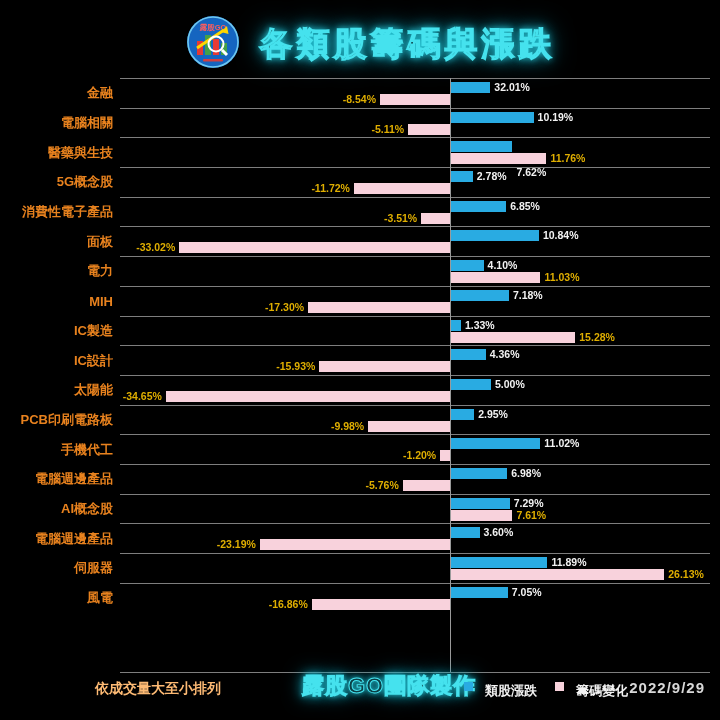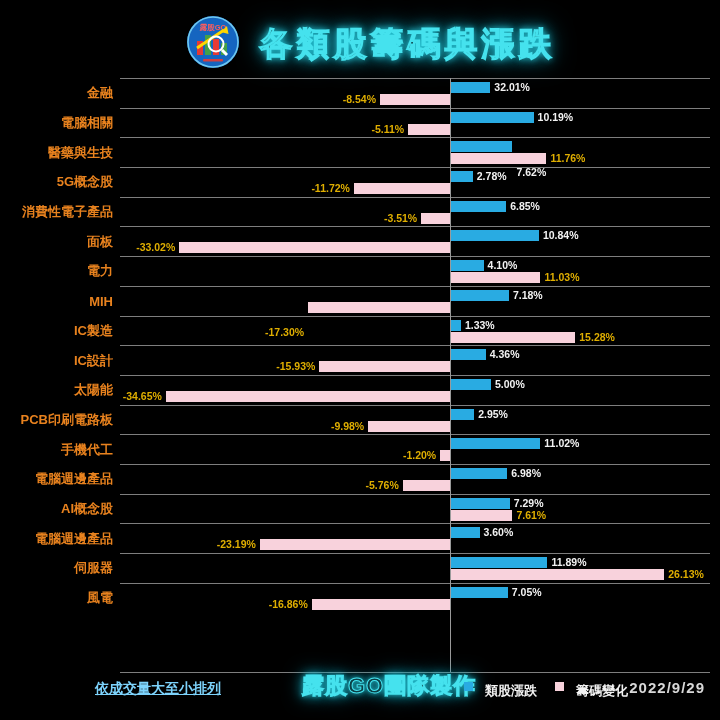--- a/index.html
+++ b/index.html
@@ -30,22 +30,22 @@
   .bar.b2{top:15px;}
   .vlab{
     position:absolute;height:11px;line-height:11px;font-size:10.5px;font-weight:600;
     white-space:nowrap;
   }
   .vlab.s1{color:#f2f2f2;}
   .vlab.s2{color:#dfae00;}
   #axis{position:absolute;left:330px;top:0;bottom:0;width:1px;background:#9a9a9a;}
   
   #footer-note{
-    position:absolute;left:95px;top:680px;color:#7dd3fc;
-    font-size:14px;font-weight:700;white-space:nowrap;text-decoration:underline;
+    position:absolute;left:95px;top:680px;color:#fdba74;
+    font-size:14px;font-weight:700;white-space:nowrap;
   }
   #credit{
     position:absolute;left:302px;top:671px;white-space:nowrap;
     font-size:22px;font-weight:800;letter-spacing:1px;
     color:#0b3f46;-webkit-text-stroke:1px #45e2ee;
     text-shadow:0 0 5px #2cd4e4,0 0 12px #18b2c8,0 0 20px #0e94ac;
   }
   #legend{
     position:absolute;left:464px;top:682px;display:flex;gap:18px;align-items:center;
   }
@@ -130,21 +130,21 @@
           <div class="bar b1" style="background: rgb(41, 171, 226); width: 33.62px; left: 330px;"></div>
           <div class="vlab s1" style="top: 3px; left: 367.62px;">4.10%</div>
           <div class="bar b2" style="background: rgb(248, 210, 220); width: 90.446px; left: 330px;"></div>
           <div class="vlab s2" style="top: 15px; left: 424.446px;">11.03%</div>
         </div>
         <div class="row">
           <div class="cat">MIH</div>
           <div class="bar b1" style="background: rgb(41, 171, 226); width: 58.876px; left: 330px;"></div>
           <div class="vlab s1" style="top: 3px; left: 392.876px;">7.18%</div>
           <div class="bar b2" style="background: rgb(248, 210, 220); width: 141.86px; left: 188.14px;"></div>
-          <div class="vlab s2" style="top: 15px; right: 405.86px; margin-top: 25px;">-17.30%</div>
+          <div class="vlab s2" style="top: 15px; right: 405.86px;">-17.30%</div>
         </div>
         <div class="row">
           <div class="cat">IC製造</div>
           <div class="bar b1" style="background: rgb(41, 171, 226); width: 10.906px; left: 330px;"></div>
           <div class="vlab s1" style="top: 3px; left: 344.906px;">1.33%</div>
           <div class="bar b2" style="background: rgb(248, 210, 220); width: 125.296px; left: 330px;"></div>
           <div class="vlab s2" style="top: 15px; left: 459.296px;">15.28%</div>
         </div>
         <div class="row">
           <div class="cat">IC設計</div>

